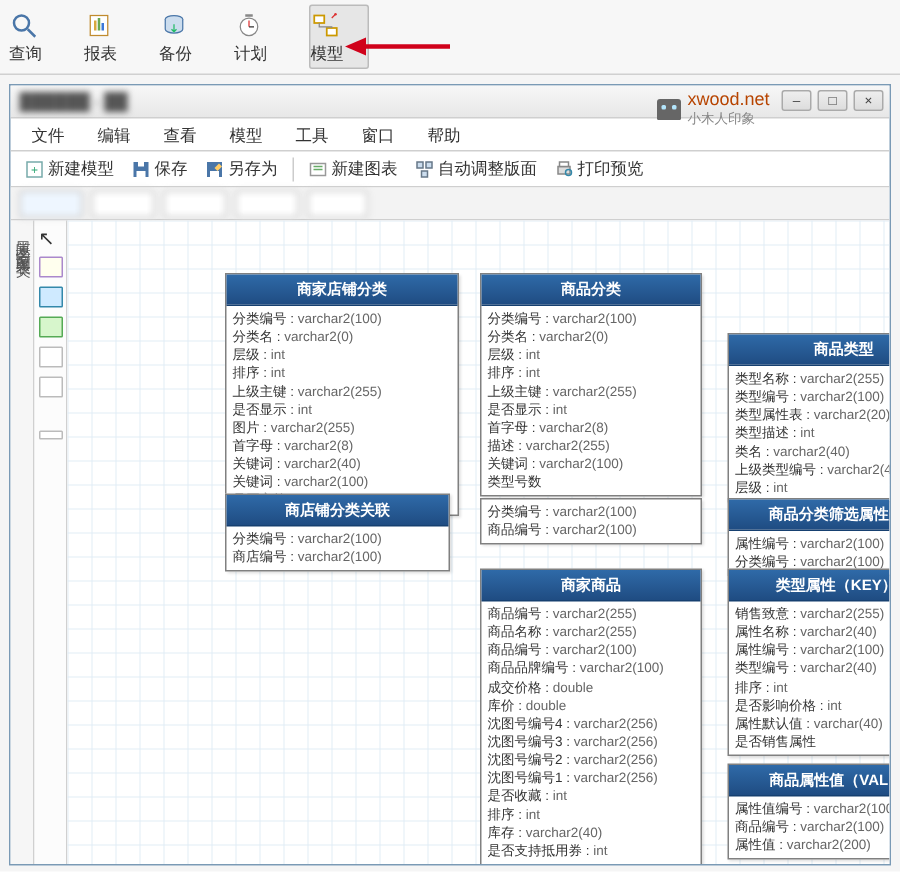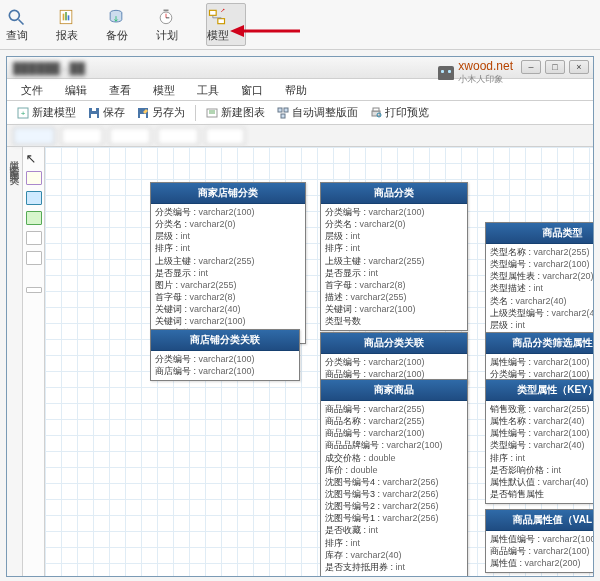--- a/index.html
+++ b/index.html
@@ -272,21 +272,20 @@
           </div>
         </div>
         <div class="entity" style="left: 105px; top: 182px; width: 150px;">
           <div class="ehead">商店铺分类关联</div>
           <div class="ebody">
             <div class="erow"><span class="col">分类编号</span> : <span class="typ">varchar2(100)</span></div>
             <div class="erow"><span class="col">商店编号</span> : <span class="typ">varchar2(100)</span></div>
           </div>
         </div>
         <div class="entity" style="left: 275px; top: 185px; width: 148px;">
-          <div class="ehead">商品分类关联</div>
           <div class="ebody">
             <div class="erow"><span class="col">分类编号</span> : <span class="typ">varchar2(100)</span></div>
             <div class="erow"><span class="col">商品编号</span> : <span class="typ">varchar2(100)</span></div>
           </div>
         </div>
         <div class="entity" style="left: 440px; top: 185px; width: 155px;">
           <div class="ehead">商品分类筛选属性关联</div>
           <div class="ebody">
             <div class="erow"><span class="col">属性编号</span> : <span class="typ">varchar2(100)</span></div>
             <div class="erow"><span class="col">分类编号</span> : <span class="typ">varchar2(100)</span></div>

